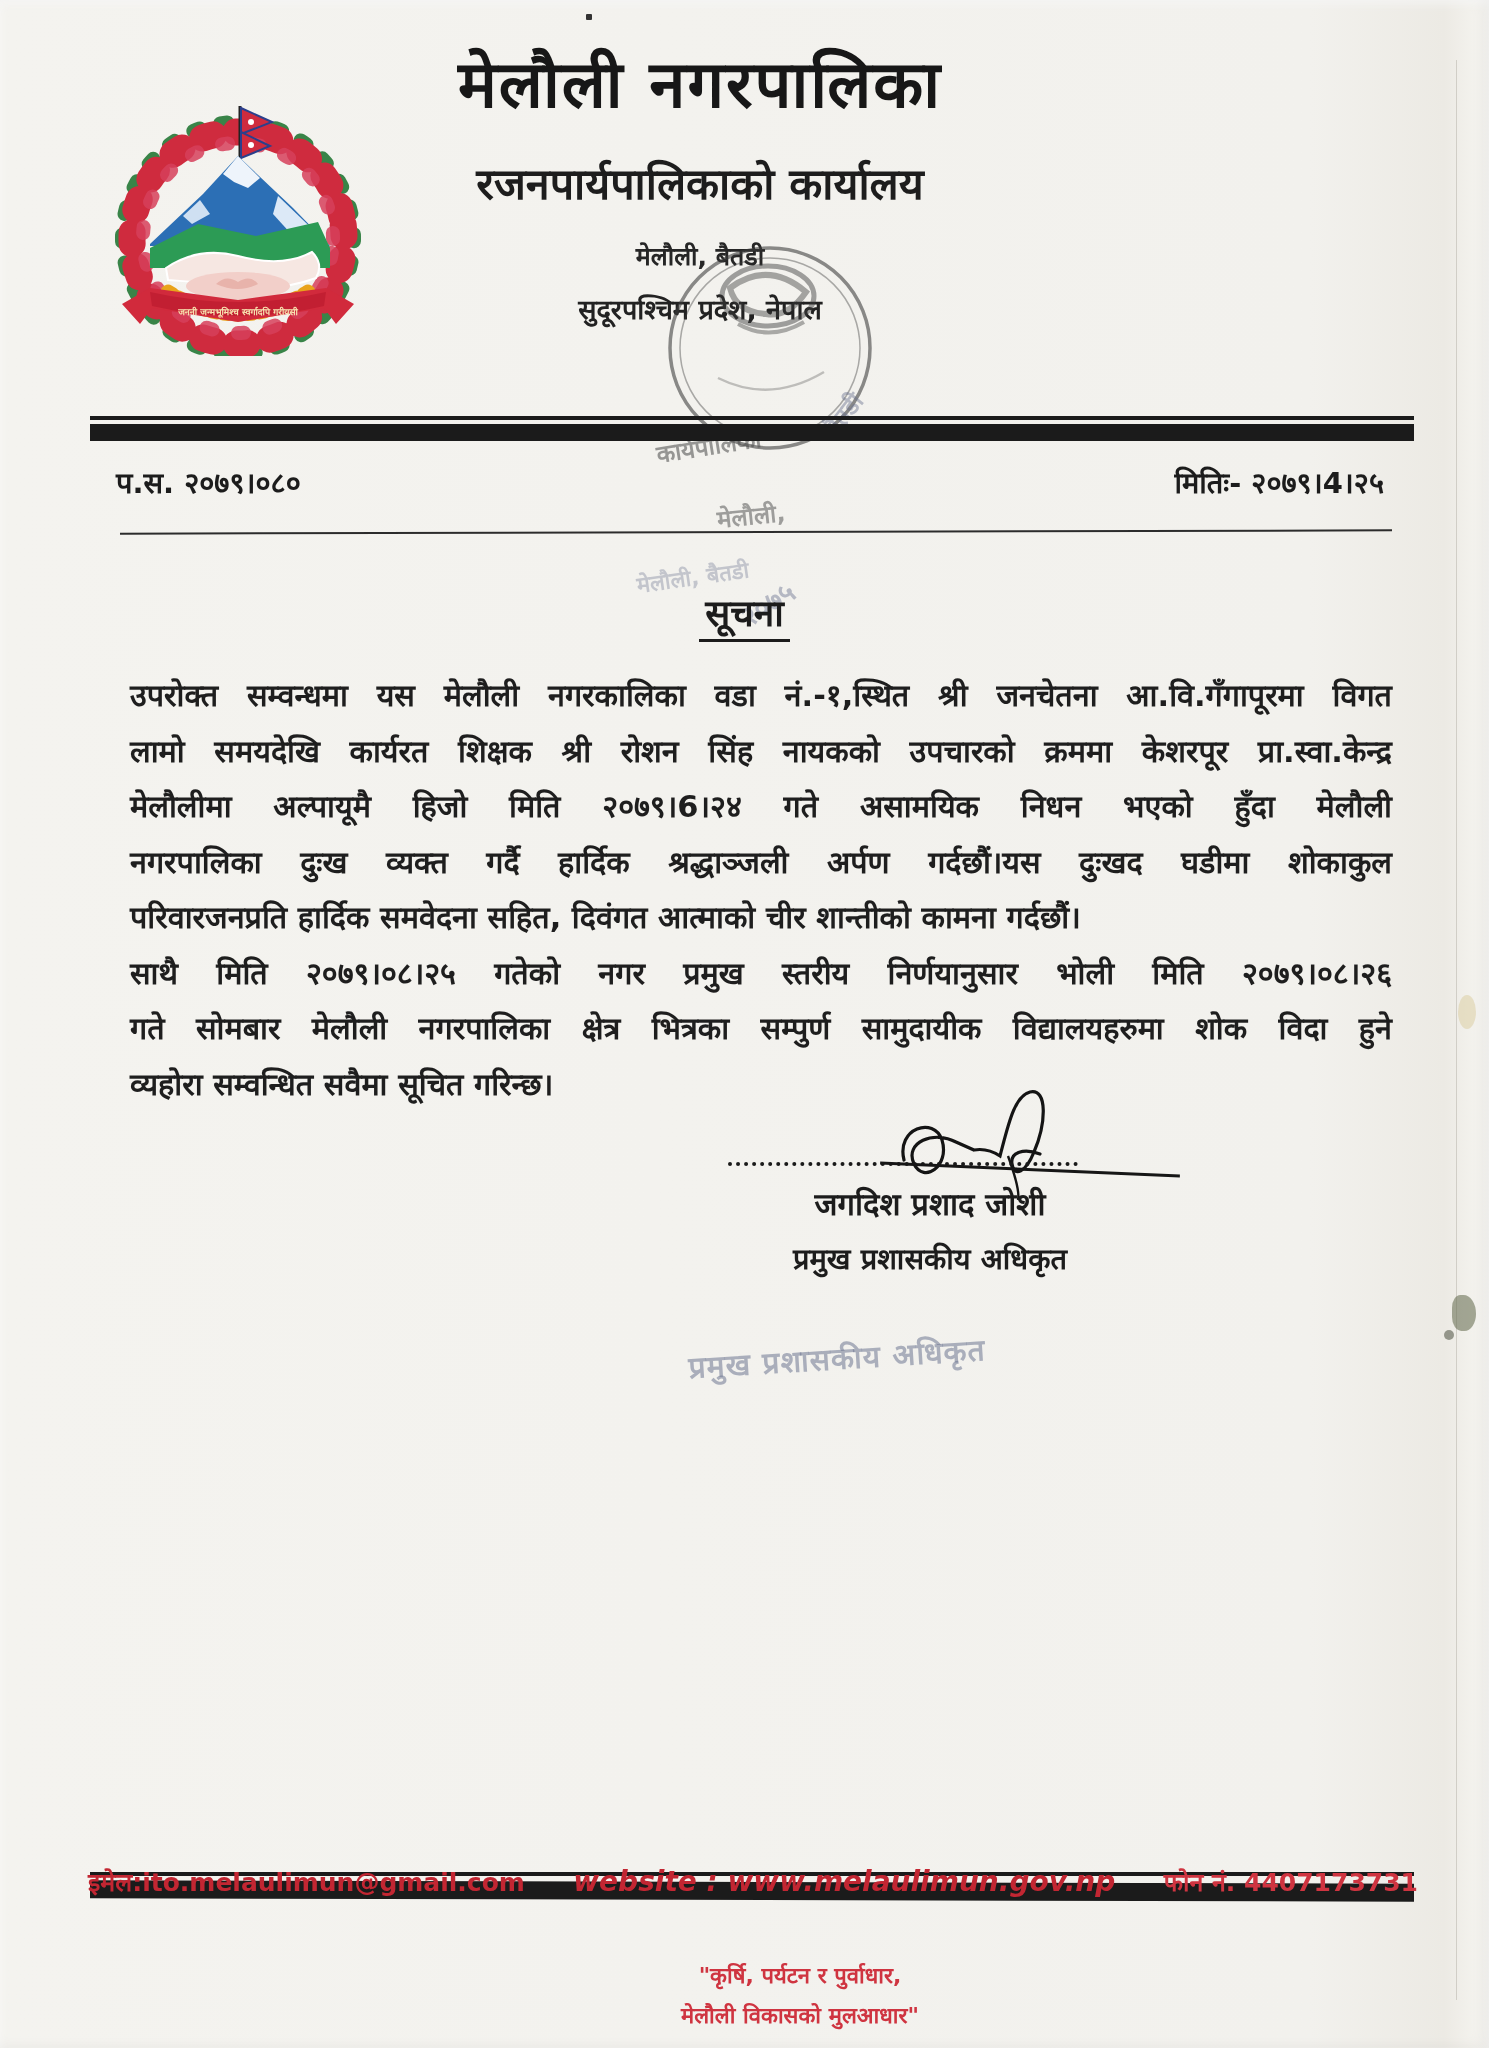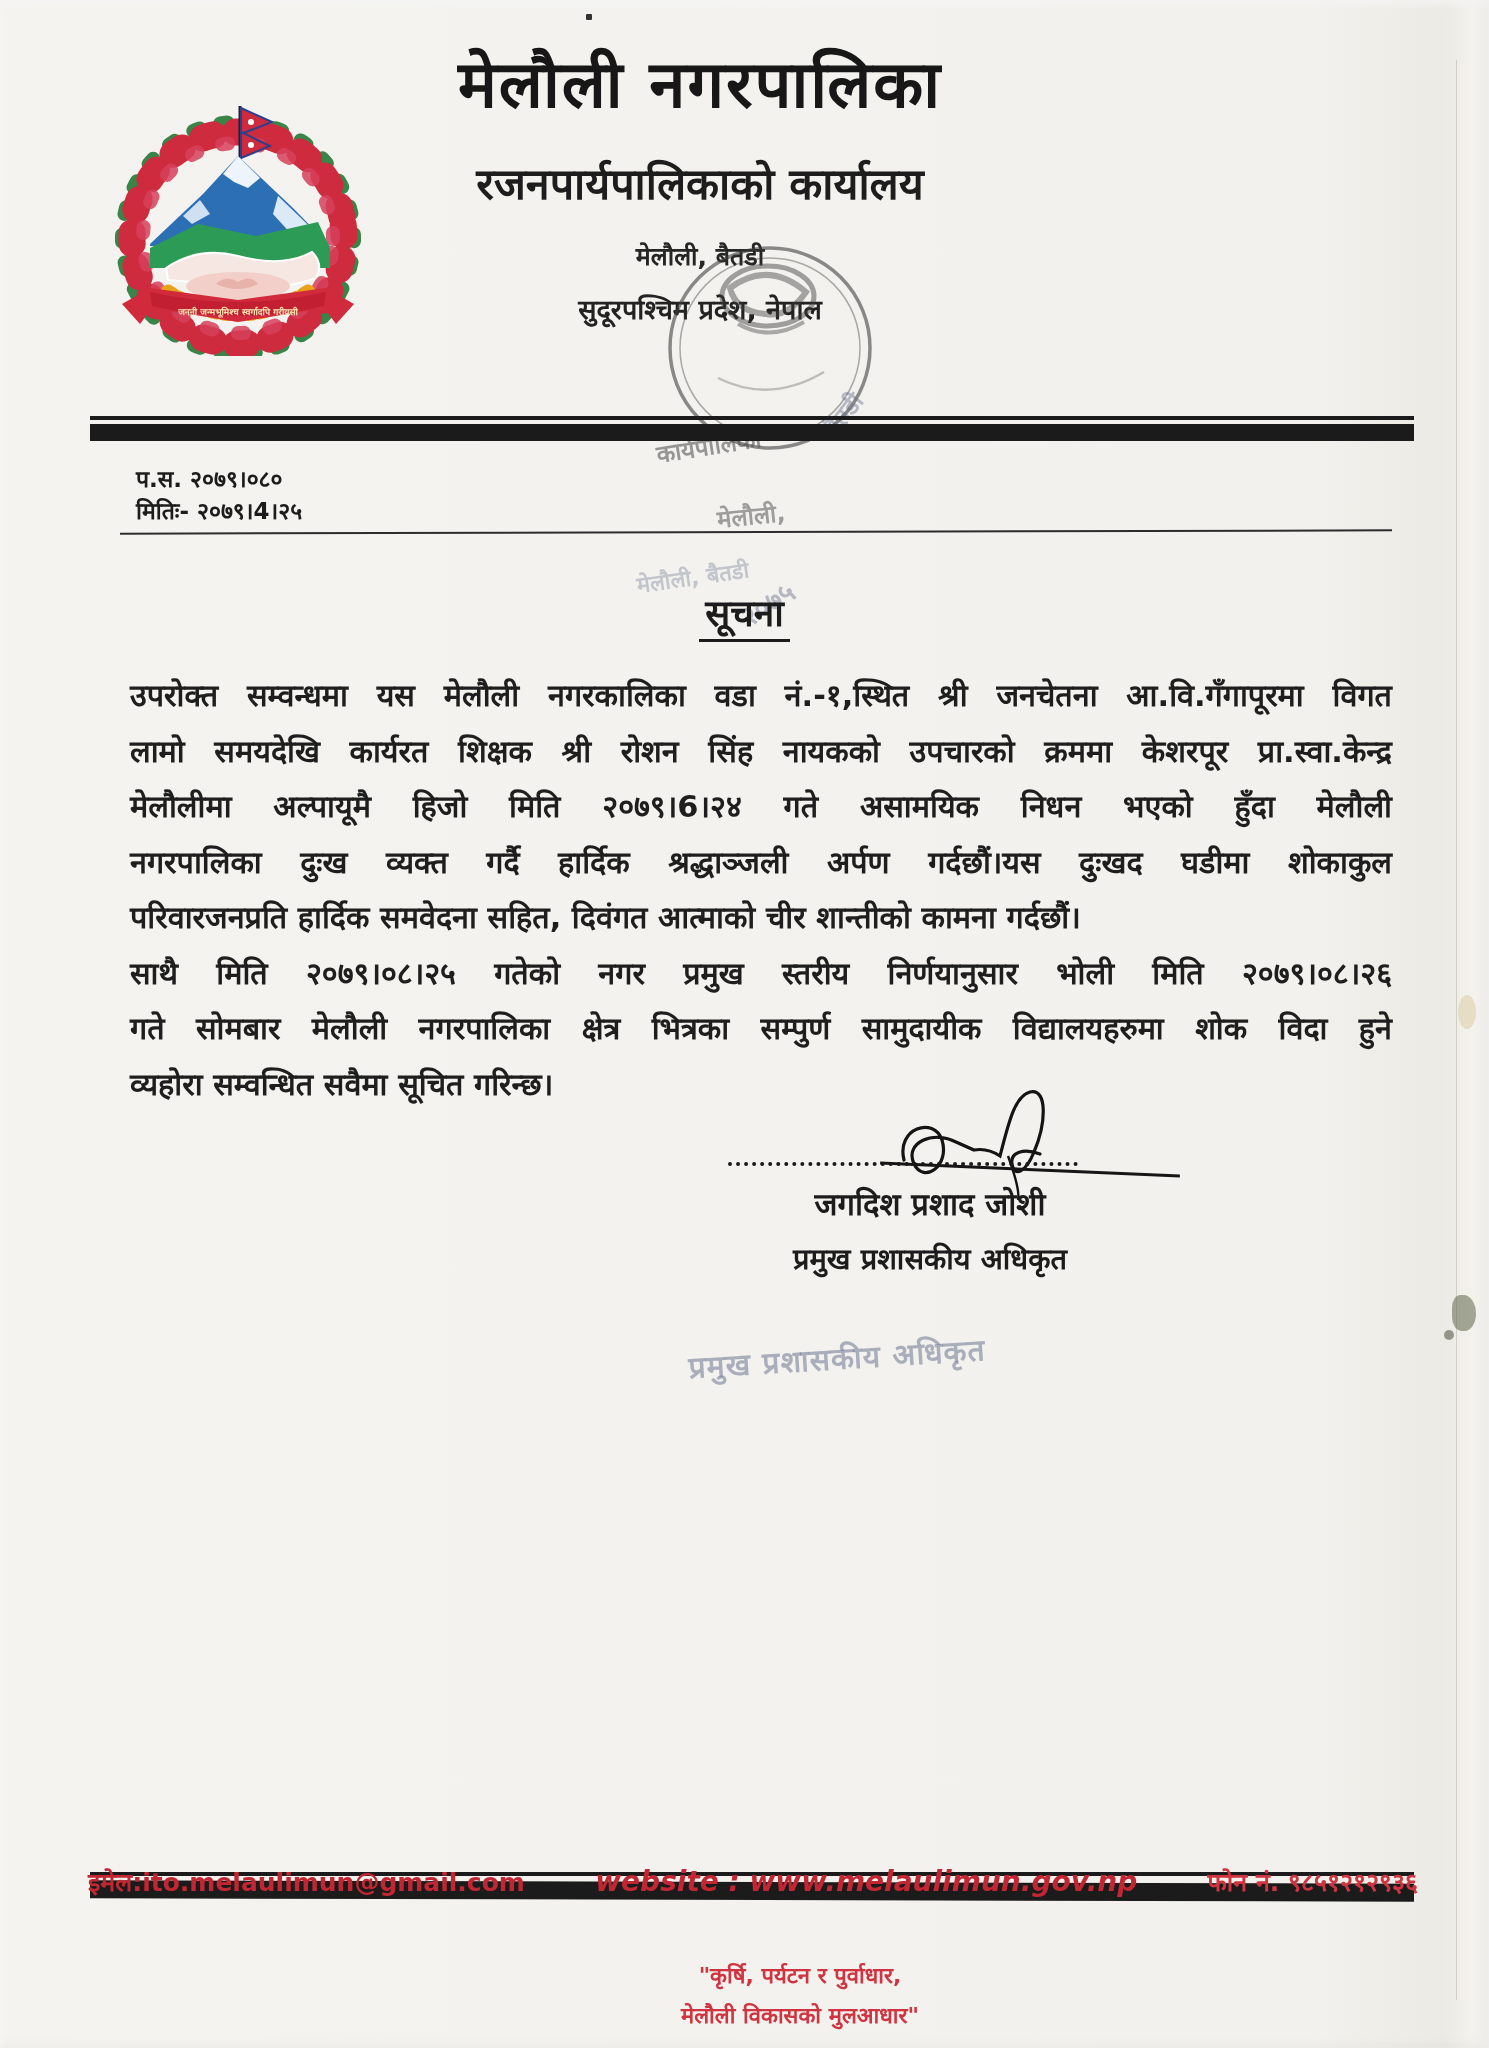--- a/index.html
+++ b/index.html
@@ -22,21 +22,21 @@
   .muni-name{font-size:65px;font-weight:bold;letter-spacing:2px;margin:4px;line-height:1.25;color:#171717;}
   .office-name{font-size:43px;font-weight:bold;margin:28px 0 0 0;color:#1d1d1d;}
   .addr1{font-size:25px;font-weight:bold;margin-top:26px;color:#262626;}
   .addr2{font-size:27px;font-weight:bold;margin-top:18px;color:#222;}
   
   .header-stamp{left:598px;top:228px;width:360px;height:470px;pointer-events:none;}
   
   .rule{left:90px;width:1324px;background:#1b1b1b;}
   .rule-thin-top{top:416px;height:4px;}
   .rule-thick-top{top:424px;height:17px;}
-  .ref-row{left:136px;top:462px;width:1268px;display:flex;justify-content:space-between;font-size:23px;font-weight:bold;flex-direction:column;}
+  .ref-row{left:116px;top:462px;width:1268px;display:flex;justify-content:space-between;font-size:29px;font-weight:bold;}
   .thin-sep{left:120px;top:531px;width:1272px;height:2px;background:#2c2c2c;transform:rotate(-0.15deg);}
   
   .notice-title{left:0;top:586px;width:1489px;text-align:center;font-size:37px;font-weight:bold;}
   .notice-title span{border-bottom:3px solid #1c1c1c;padding:0 6px 4px 6px;}
   .body-text{left:130px;top:668px;width:1262px;font-size:30.5px;font-weight:bold;line-height:55.5px;color:#1e1e1e;}
   .jline{text-align:justify;text-align-last:justify;}
   .lline{text-align:left;}
   
   .sig-art{left:890px;top:1082px;width:260px;height:120px;}
   .sig-dots{left:728px;top:1162px;width:350px;border-bottom:4px dotted #1a1a1a;height:0;}
@@ -168,21 +168,21 @@
   <div class="abs sig-title">प्रमुख प्रशासकीय अधिकृत</div>
 
   <div class="abs ghost-stamp">प्रमुख प्रशासकीय अधिकृत</div>
 
   <div class="abs rule rule-thin-bot"></div>
   <div class="abs rule rule-thick-bot"></div>
 
   <div class="abs footer-row">
     <span class="f-email">इमेल:ito.melaulimun@gmail.com</span>
     <span class="f-web">website : www.melaulimun.gov.np</span>
-    <span class="f-phone">फोन नं. ९८५१२१२९३६</span>
+    <span class="f-phone">फोन नं. 4407173731</span>
   </div>
 
   <div class="abs tagline">
     <div>"कृर्षि, पर्यटन र पुर्वाधार,</div>
     <div>मेलौली विकासको मुलआधार"</div>
   </div>
 
   <div class="abs crease"></div>
   <div class="abs stain1"></div>
   <div class="abs stain2"></div>

